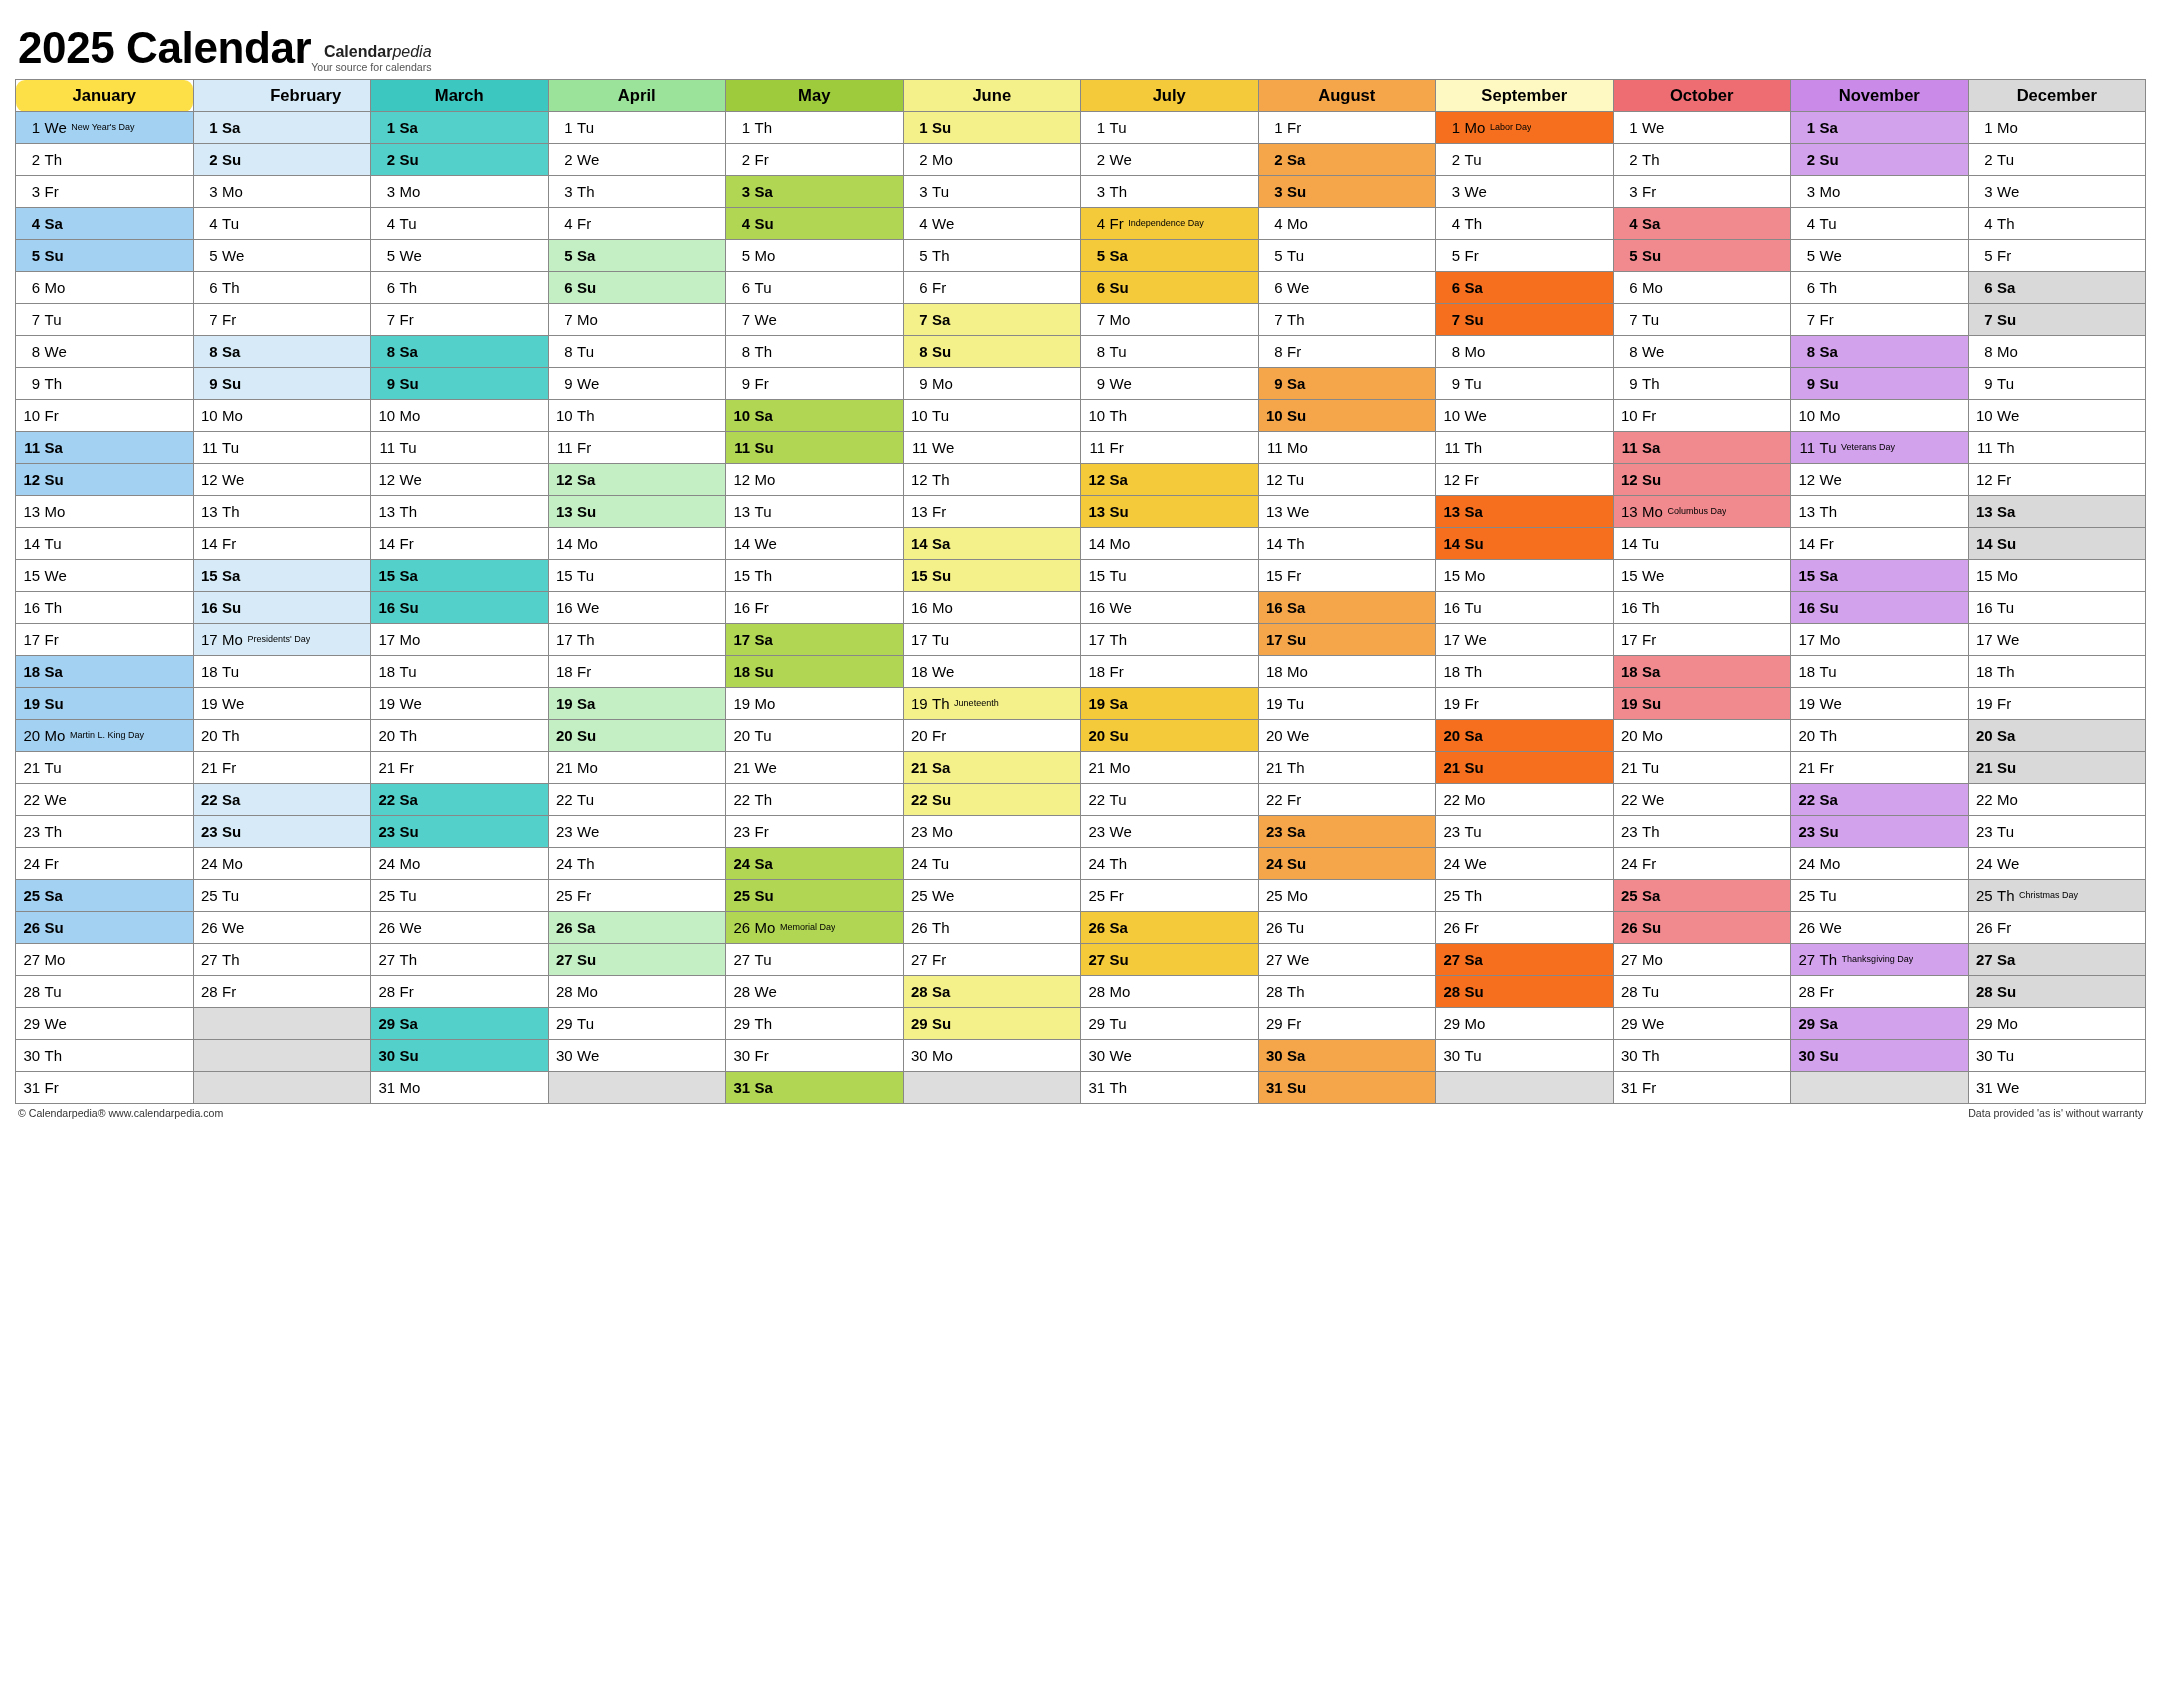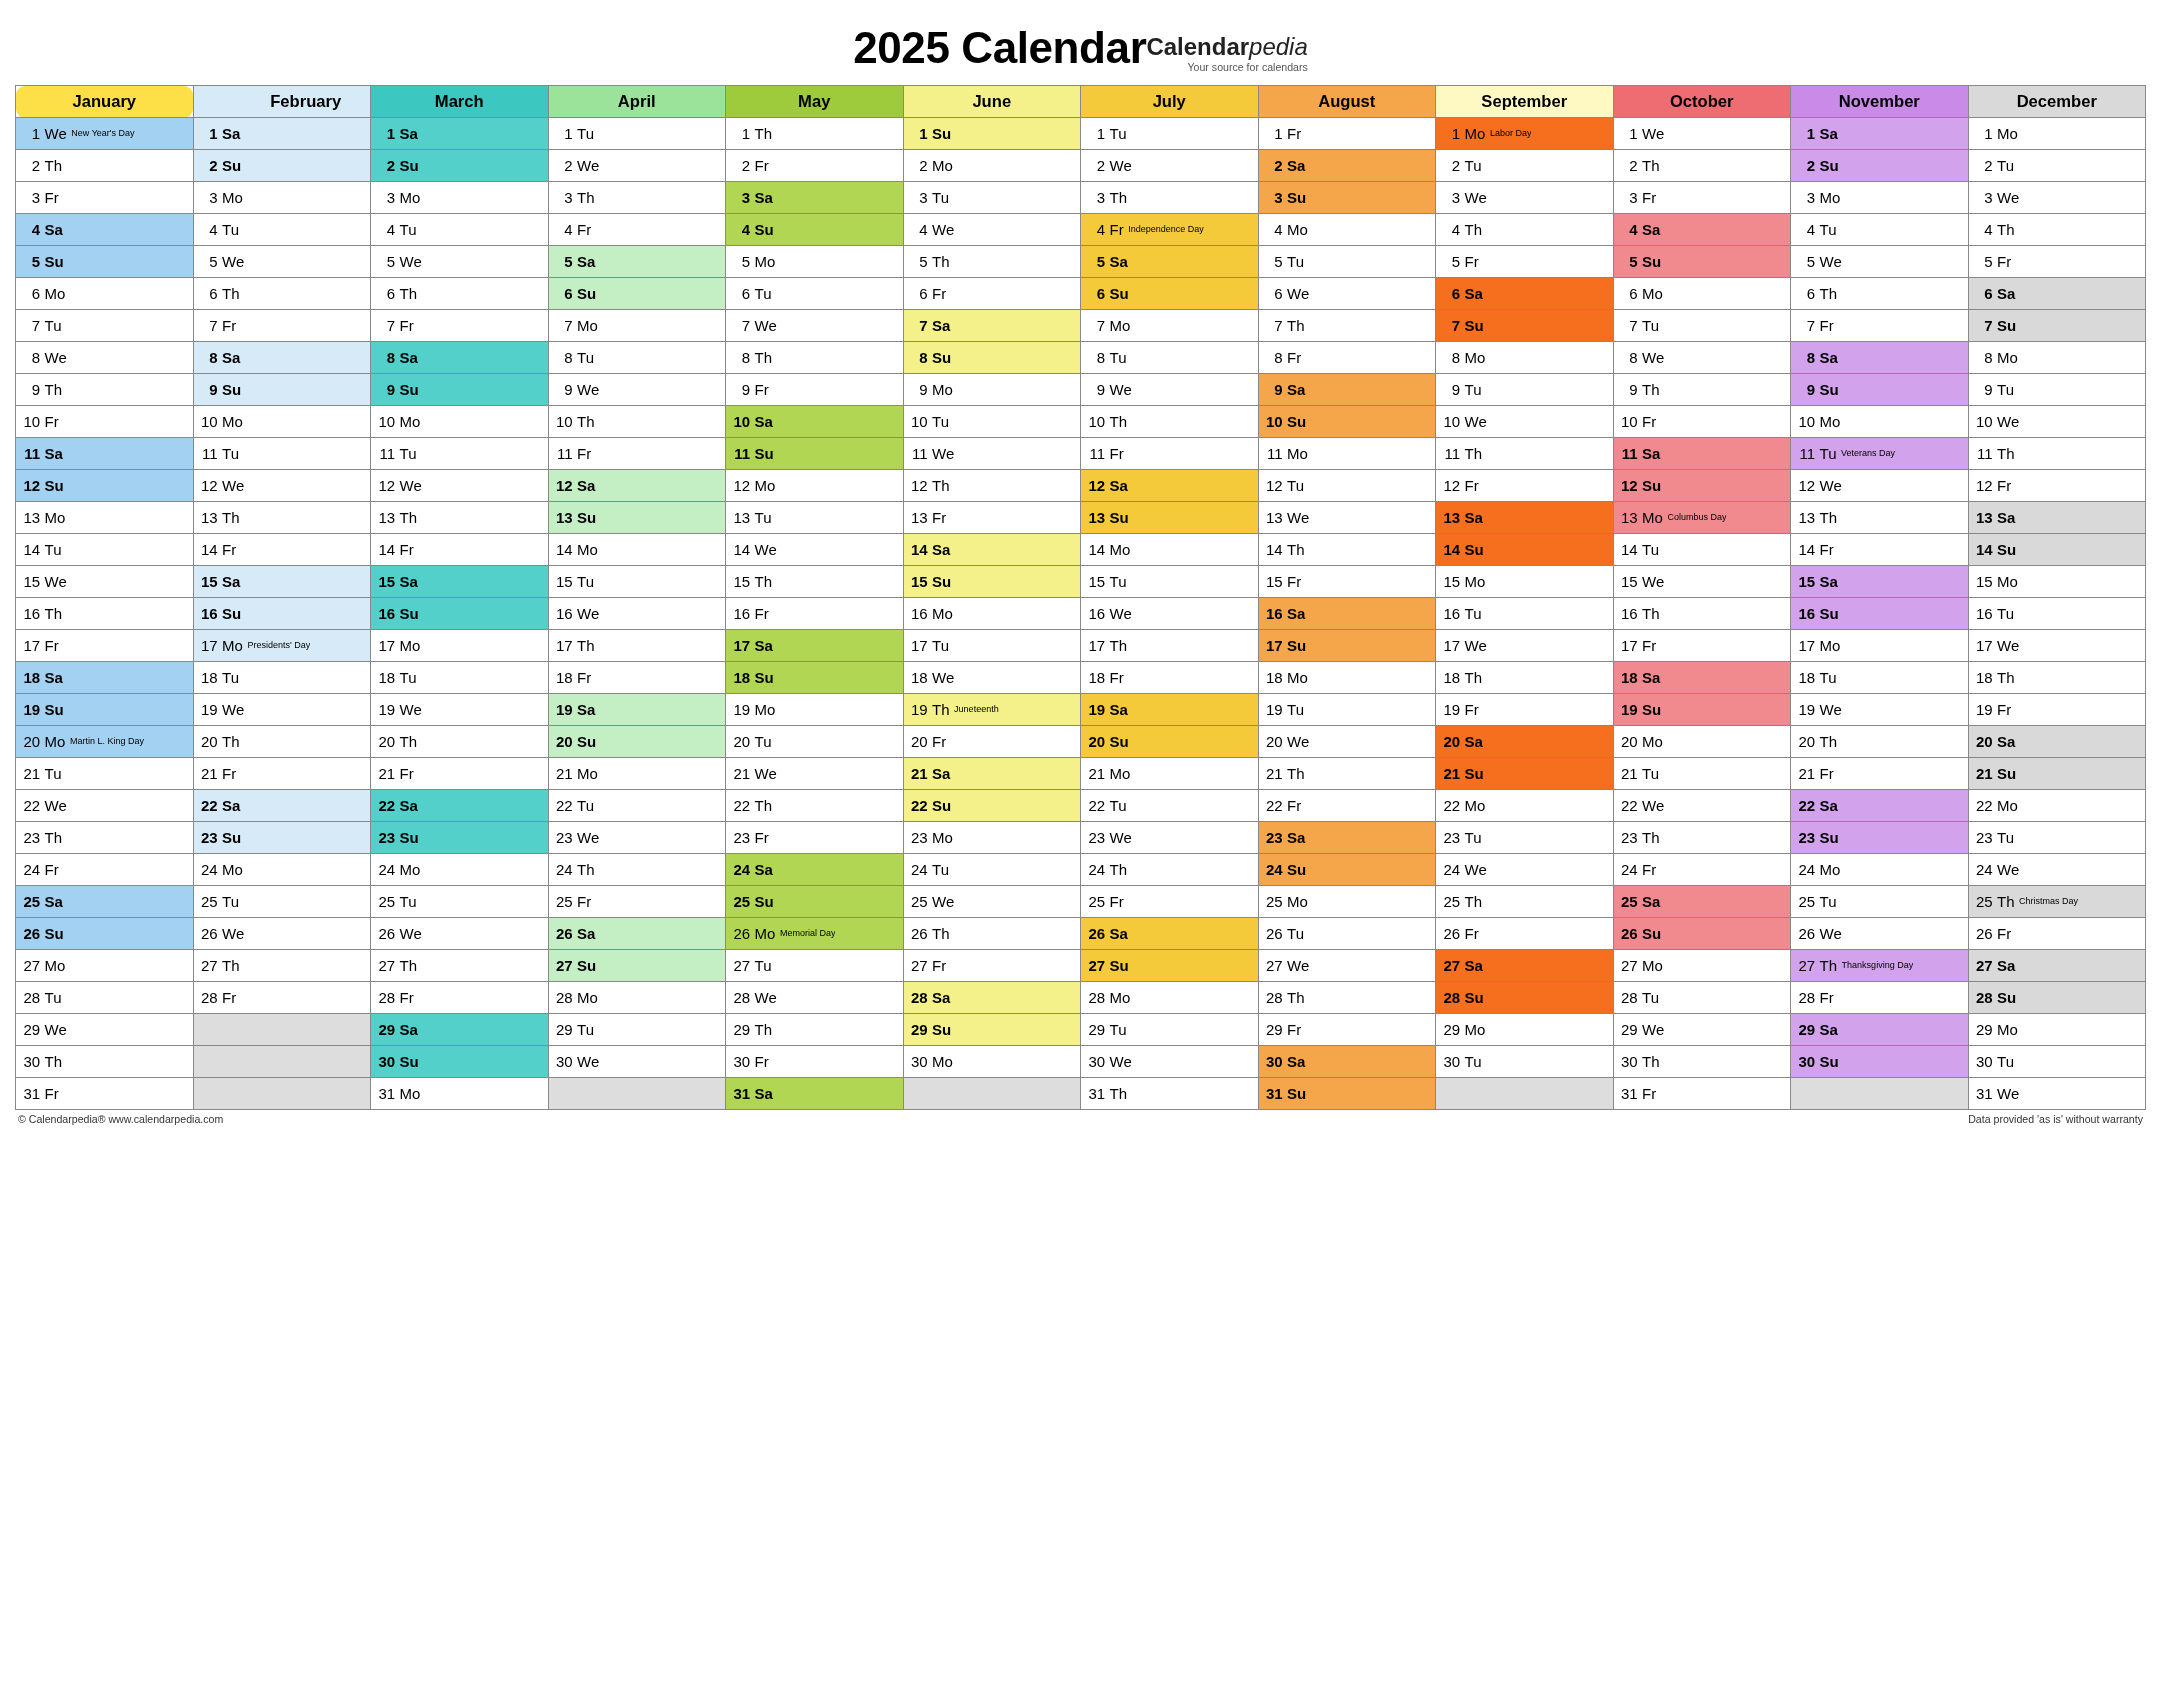--- a/index.html
+++ b/index.html
@@ -1,21 +1,21 @@
 <!DOCTYPE html>
 <html style="font-size:12px"><head>
 <meta charset="utf-8">
 <style>
   * { box-sizing: border-box; margin: 0; padding: 0; }
   body { background: #fff; font-family: Arial, Helvetica, sans-serif; padding: 23px 15px; color: #000; }
   .wrap { max-width: 2131px; margin: 0 auto; }
-  .header-row { display: flex; justify-content: center; align-items: flex-end; margin-bottom: 12px; padding: 0 3px; }
+  .header-row { display: flex; justify-content: flex-start; align-items: flex-end; margin-bottom: 6px; padding: 0 3px; }
   .title { font-size: 44px; font-weight: 700; letter-spacing: -0.4px; }
   .brand { text-align: right; }
-  .brand-name { font-size: 24px; font-weight: 700; color: #222; }
+  .brand-name { font-size: 16px; font-weight: 700; color: #222; }
   .brand-name .pedia { font-style: italic; font-weight: 400; }
   .brand-tag { font-size: 10.6px; color: #555; }
   table.cal { width: 100%; border-collapse: collapse; table-layout: fixed; }
   table.cal th, table.cal td { border: 0.8px solid #888; padding: 0; height: 32px; }
   table.cal th { font-size: 16.6px; font-weight: 700; text-align: center; }
   .cell { display: flex; align-items: center; height: 100%; padding: 0 4.5px; gap: 4.5px; white-space: nowrap; overflow: hidden; }
   .dnum { font-size: 15px; width: 19.6px; text-align: right; flex-shrink: 0; }
   .dwd { font-size: 15px; flex-shrink: 0; }
   .we .dnum, .we .dwd { font-weight: 700; }
   .dhol { font-size: 9px; line-height: 1.05; flex-shrink: 1; overflow: hidden; text-overflow: clip; }

